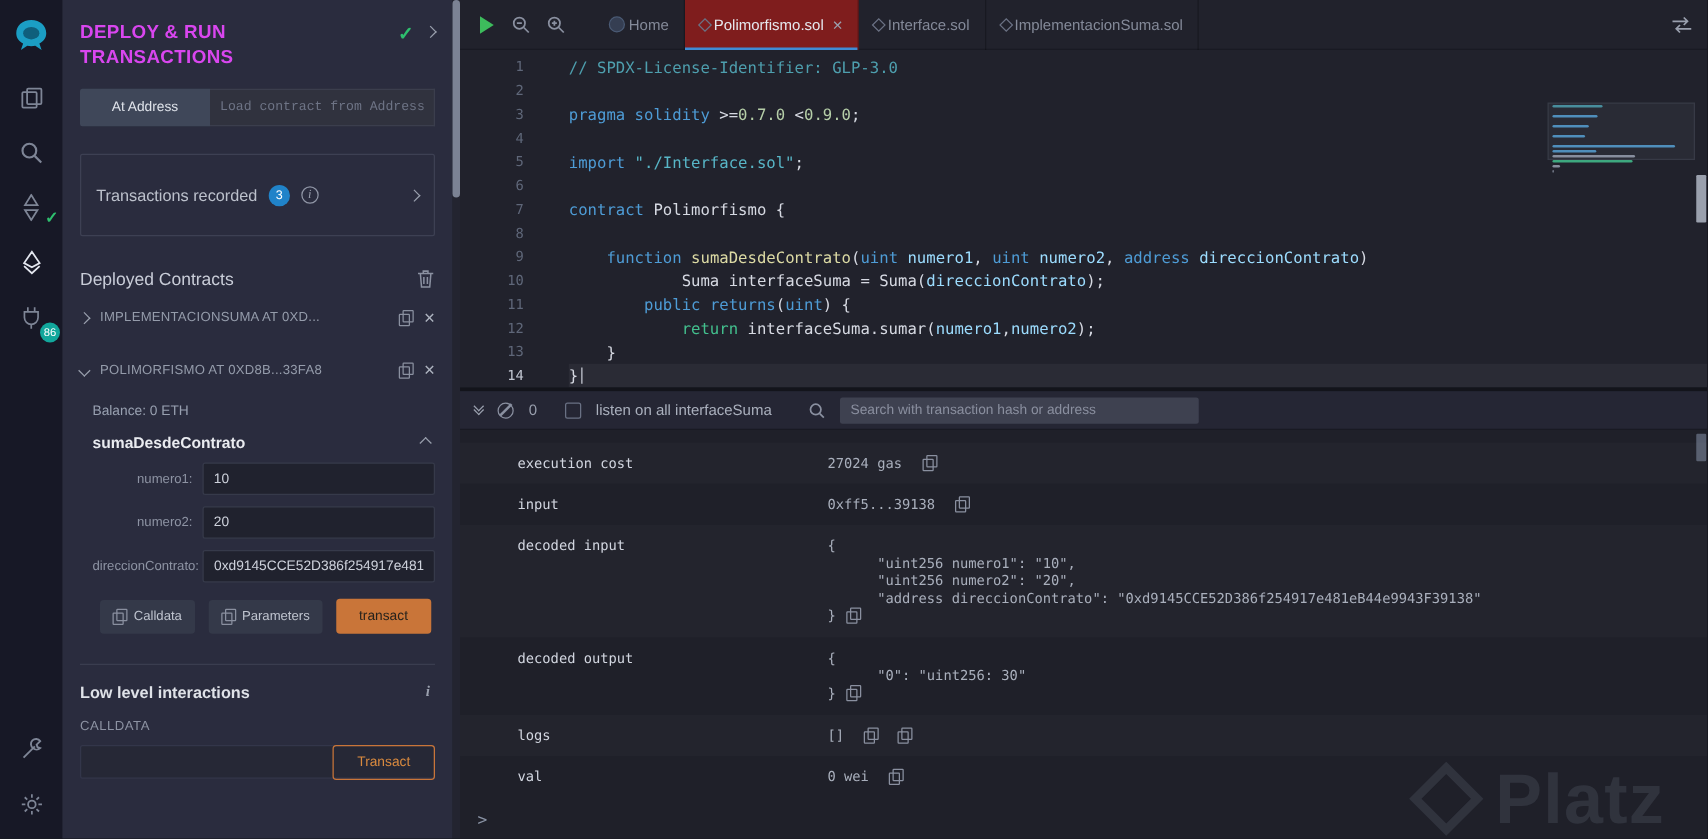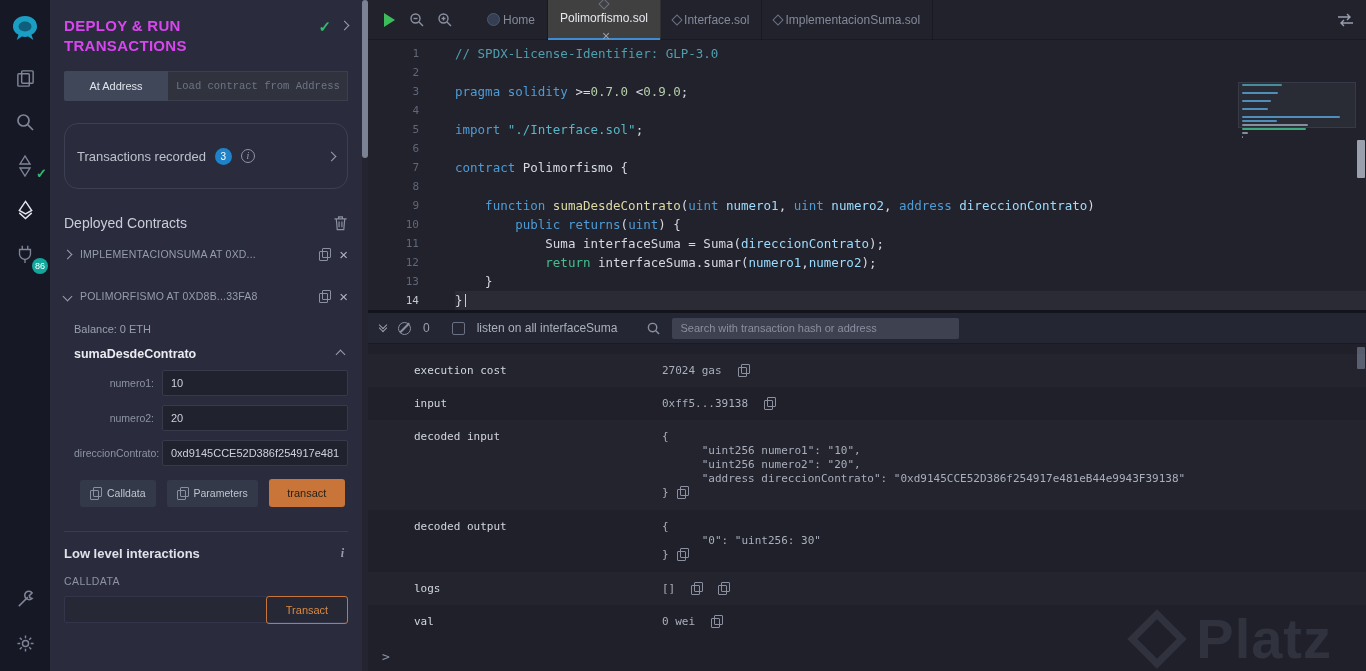--- a/index.html
+++ b/index.html
@@ -30,21 +30,21 @@
   .chev.up    { transform:rotate(-135deg); }
   .sp-header .chev { margin-top:6px; }
 
   .sp-ataddr { display:flex; margin-top:16px; }
   .ataddr-btn { width:104px; height:30px; background:#3f4759; border:none; border-radius:2px 0 0 2px;
                 color:#dfe3ea; font-size:11px; font-family:inherit; cursor:pointer; }
   .ataddr-input { flex:1; height:30px; background:#30323e; border:1px solid #3b3e4d; border-left:none;
                   color:#cfd3dd; font-size:10.5px; padding:0 8px; font-family:Liberation Mono, monospace; }
   .ataddr-input::placeholder { color:#6e7486; }
 
-  .sp-txbox { margin-top:22px; border:1px solid #3d4053; border-radius:14px; height:66px;
+  .sp-txbox { margin-top:22px; border:1px solid #3d4053; border-radius:2px; height:66px;
               display:flex; align-items:center; padding:0 12px; gap:9px; cursor:pointer; }
   .txlabel { font-size:13px; color:#bcc1cc; }
   .badge-blue { min-width:17px; height:17px; border-radius:9px; background:#2083c9; color:#fff;
                 font-size:10px; line-height:17px; text-align:center; padding:0 4px; }
   .info-i { width:14px; height:14px; border:1px solid #8f95a5; border-radius:50%; color:#9aa0ae;
             font-family:"Liberation Serif", serif; font-style:italic; font-size:10px; line-height:12px;
             text-align:center; display:inline-block; }
   .sp-txbox .chev { margin-left:auto; }
 
   .sp-dephead { display:flex; align-items:center; margin-top:26px; }
@@ -95,21 +95,21 @@
   .main { position:absolute; left:368px; top:0; right:0; height:671px; background:#21222c; }
 
   .ttoolbar { position:absolute; top:0; left:0; right:0; height:40px; display:flex; align-items:center;
               padding-left:16px; border-bottom:1px solid #191a23; }
   .play { width:0; height:0; border-left:11px solid #3dbc5c; border-top:7px solid transparent;
           border-bottom:7px solid transparent; margin-right:14px; cursor:pointer; }
   .zoom { margin-right:12px; cursor:pointer; }
   .tabs { display:flex; height:40px; margin-left:10px; }
   .tab { display:flex; align-items:center; gap:3px; padding:0 12px; font-size:12px; color:#848a99;
          border-right:1px solid rgba(0,0,0,.25); cursor:pointer; white-space:nowrap; }
-  .tab.active { background:#404040; color:#e6e8ee; box-shadow:inset 0 -2px 0 #3f8cd5;flex-direction:column; }
+  .tab.active { background:#7f1d1d; color:#e6e8ee; box-shadow:inset 0 -2px 0 #3f8cd5; }
   .ticon { flex:none; display:inline-block; }
   .ticon.remix { width:13px; height:13px; border-radius:50%; background:#353e52; border:1px solid #4a5a74; }
   .ticon.solidity { width:8px; height:8px; border:1.3px solid #6b7284; transform:rotate(45deg); }
   .tclose { font-size:14px; color:#9aa0ae; margin-left:4px; cursor:pointer; }
   .swap { margin-left:auto; margin-right:12px; cursor:pointer; }
 
   
   .editor { position:absolute; top:40px; left:0; right:0; height:270px; display:flex; overflow:hidden;
             font-family:"DejaVu Sans Mono", monospace; }
   .gutter { width:60px; padding-top:4px; flex:none; }
@@ -376,22 +376,22 @@
       <div class="code">
           <div class="cl"><span class="tk-com">// SPDX-License-Identifier: GLP-3.0</span></div>
           <div class="cl"></div>
           <div class="cl"><span class="tk-kw">pragma</span><span class="tk-pl"> </span><span class="tk-kw">solidity</span><span class="tk-pl"> &gt;=</span><span class="tk-num">0.7.0</span><span class="tk-pl"> &lt;</span><span class="tk-num">0.9.0</span><span class="tk-pl">;</span></div>
           <div class="cl"></div>
           <div class="cl"><span class="tk-kw">import</span><span class="tk-str"> "./Interface.sol"</span><span class="tk-pl">;</span></div>
           <div class="cl"></div>
           <div class="cl"><span class="tk-kw">contract</span><span class="tk-pl"> Polimorfismo {</span></div>
           <div class="cl"></div>
           <div class="cl"><span class="tk-pl">    </span><span class="tk-kw">function</span><span class="tk-fn"> sumaDesdeContrato</span><span class="tk-pl">(</span><span class="tk-kw">uint</span><span class="tk-id"> numero1</span><span class="tk-pl">, </span><span class="tk-kw">uint</span><span class="tk-id"> numero2</span><span class="tk-pl">, </span><span class="tk-kw">address</span><span class="tk-id"> direccionContrato</span><span class="tk-pl">)</span></div>
+          <div class="cl"><span class="tk-pl">            </span><span class="tk-typ">Suma</span><span class="tk-pl"> interfaceSuma = </span><span class="tk-typ">Suma</span><span class="tk-pl">(</span><span class="tk-id">direccionContrato</span><span class="tk-pl">);</span></div>
           <div class="cl"><span class="tk-pl">        </span><span class="tk-kw">public</span><span class="tk-pl"> </span><span class="tk-kw">returns</span><span class="tk-pl">(</span><span class="tk-kw">uint</span><span class="tk-pl">) {</span></div>
-          <div class="cl"><span class="tk-pl">            </span><span class="tk-typ">Suma</span><span class="tk-pl"> interfaceSuma = </span><span class="tk-typ">Suma</span><span class="tk-pl">(</span><span class="tk-id">direccionContrato</span><span class="tk-pl">);</span></div>
           <div class="cl"><span class="tk-pl">            </span><span class="tk-ret">return</span><span class="tk-pl"> interfaceSuma.sumar(</span><span class="tk-id">numero1</span><span class="tk-pl">,</span><span class="tk-id">numero2</span><span class="tk-pl">);</span></div>
           <div class="cl"><span class="tk-pl">    }</span></div>
           <div class="cl act"><span class="tk-pl">}</span></div>
         </div>
       <div class="minimap">
         <div class="mmslider"></div>
         <div class="mmbars">
             <div class="mbar" style="width: 40.25px; background: rgb(78, 159, 174);"></div>
             <div class="mbar" style="width: 0px;"></div>
             <div class="mbar" style="width: 35.65px; background: rgb(86, 160, 210);"></div>

